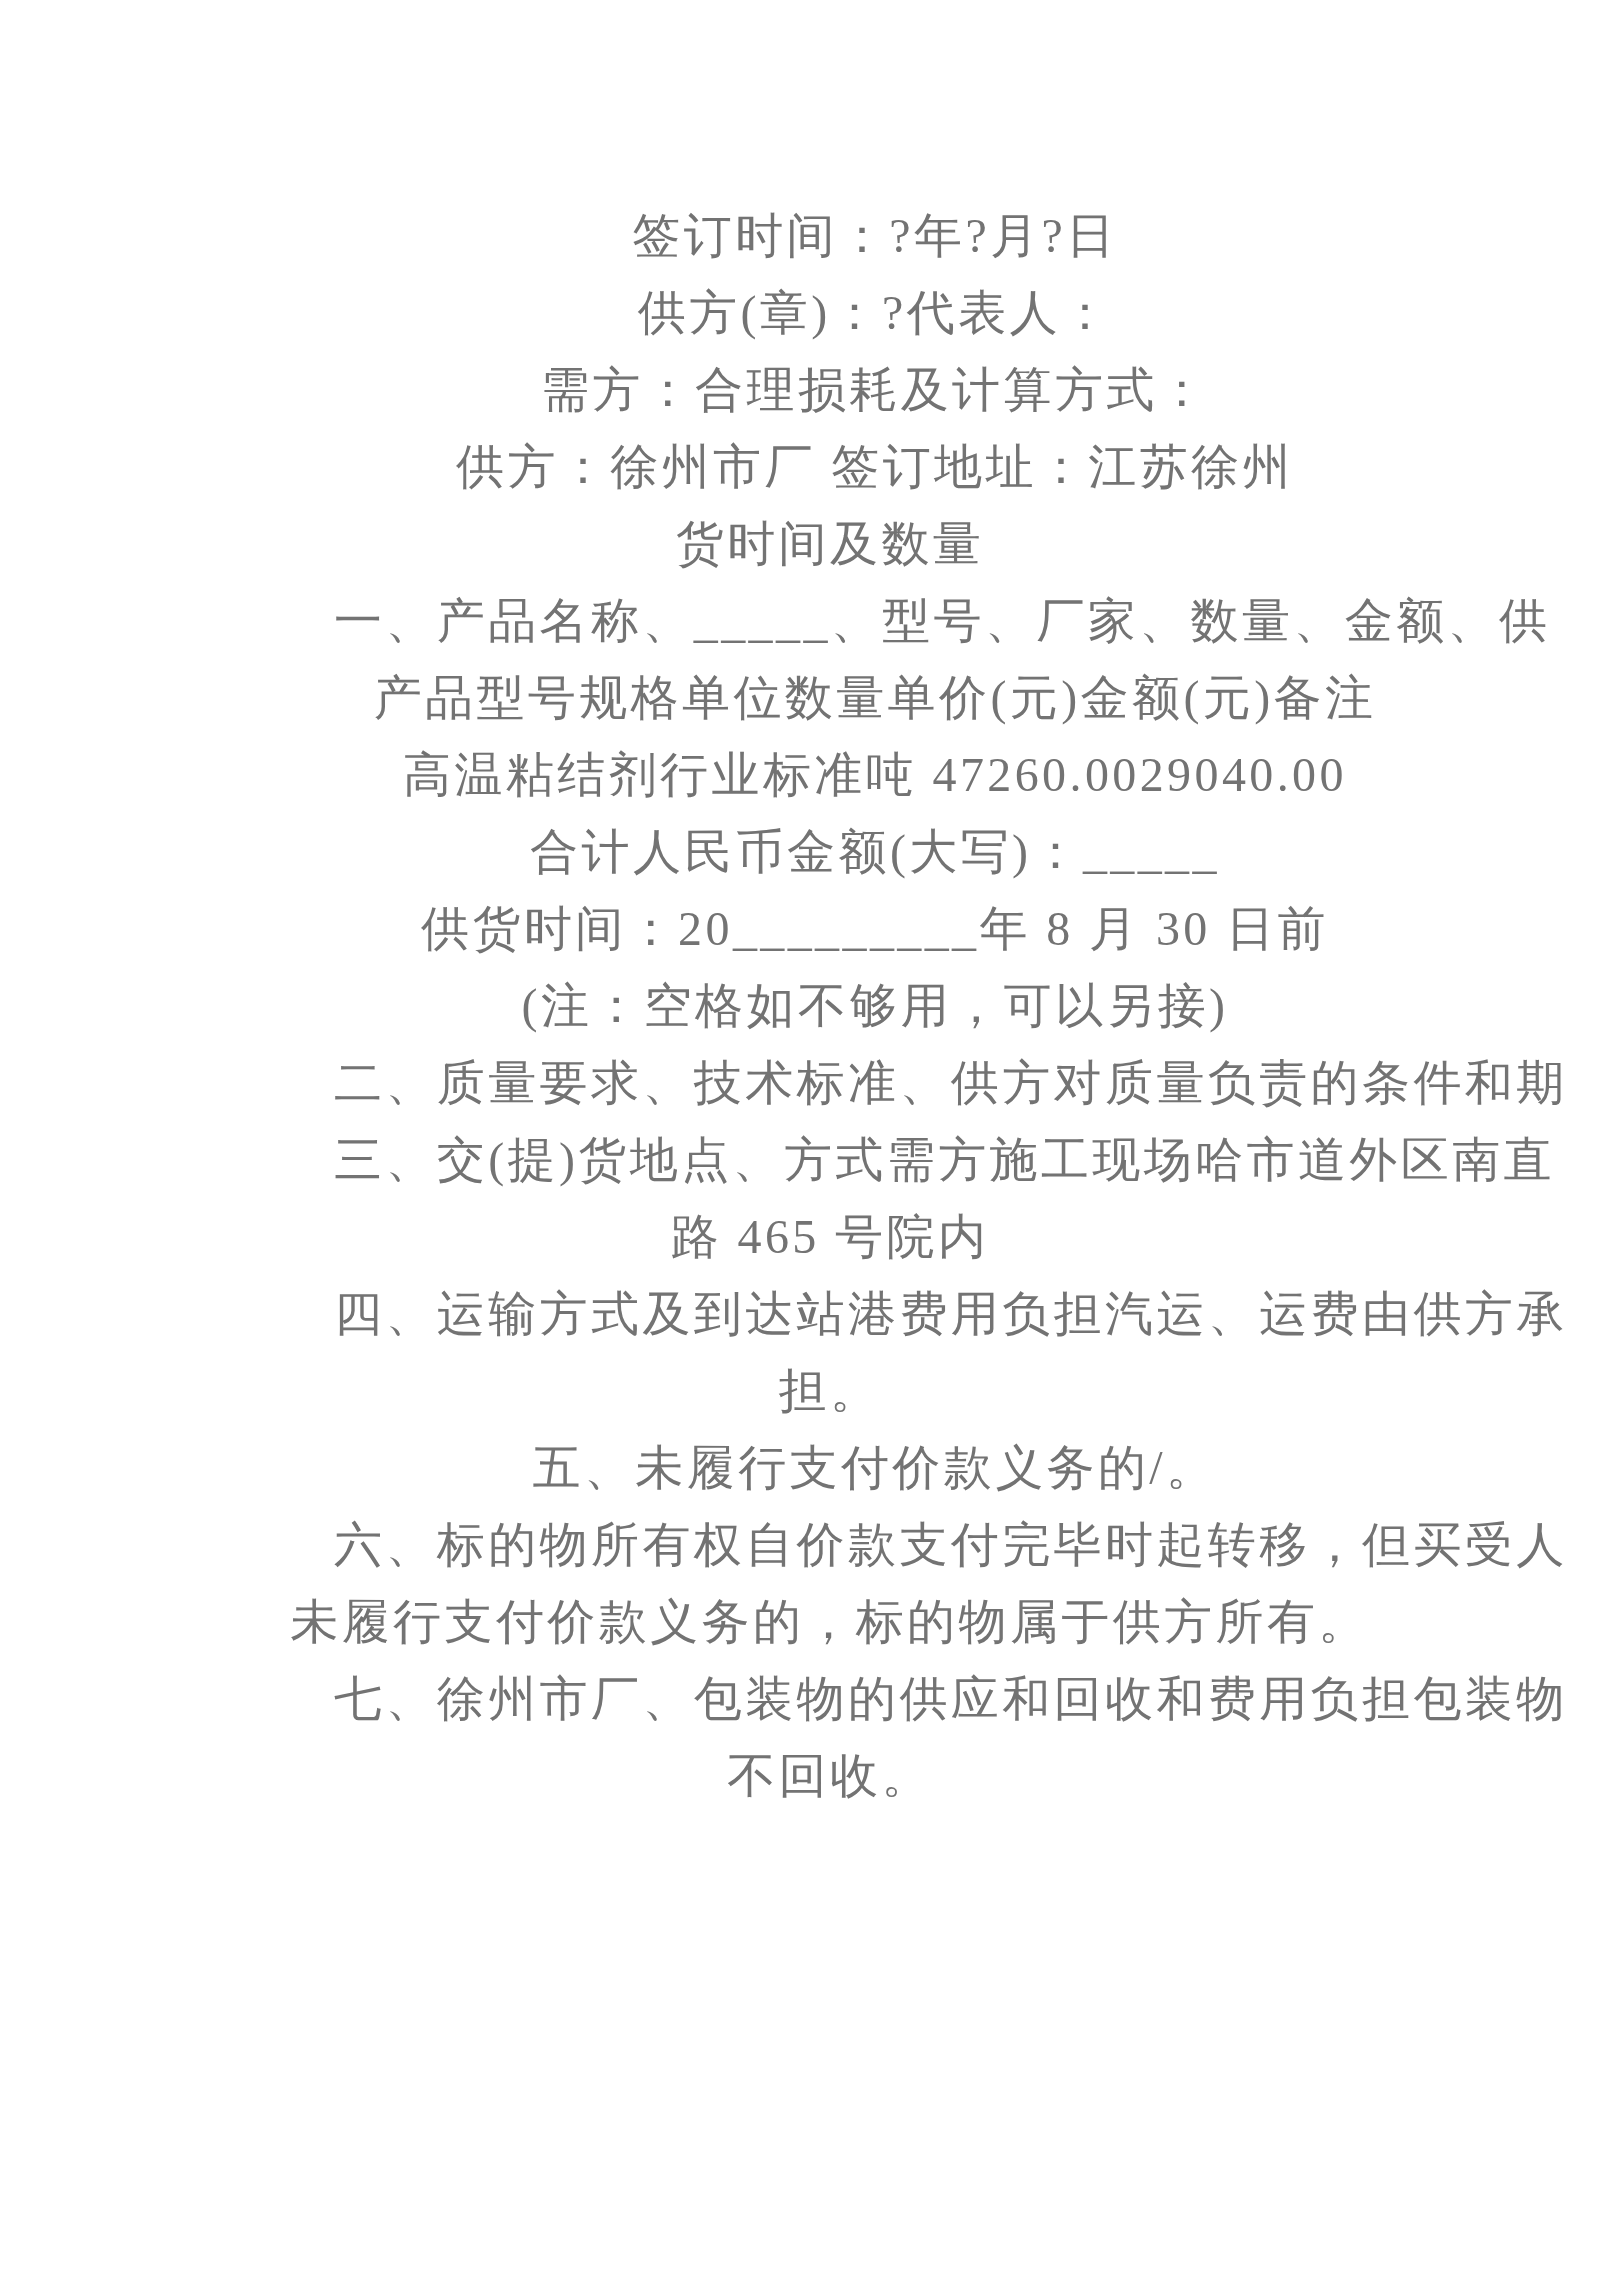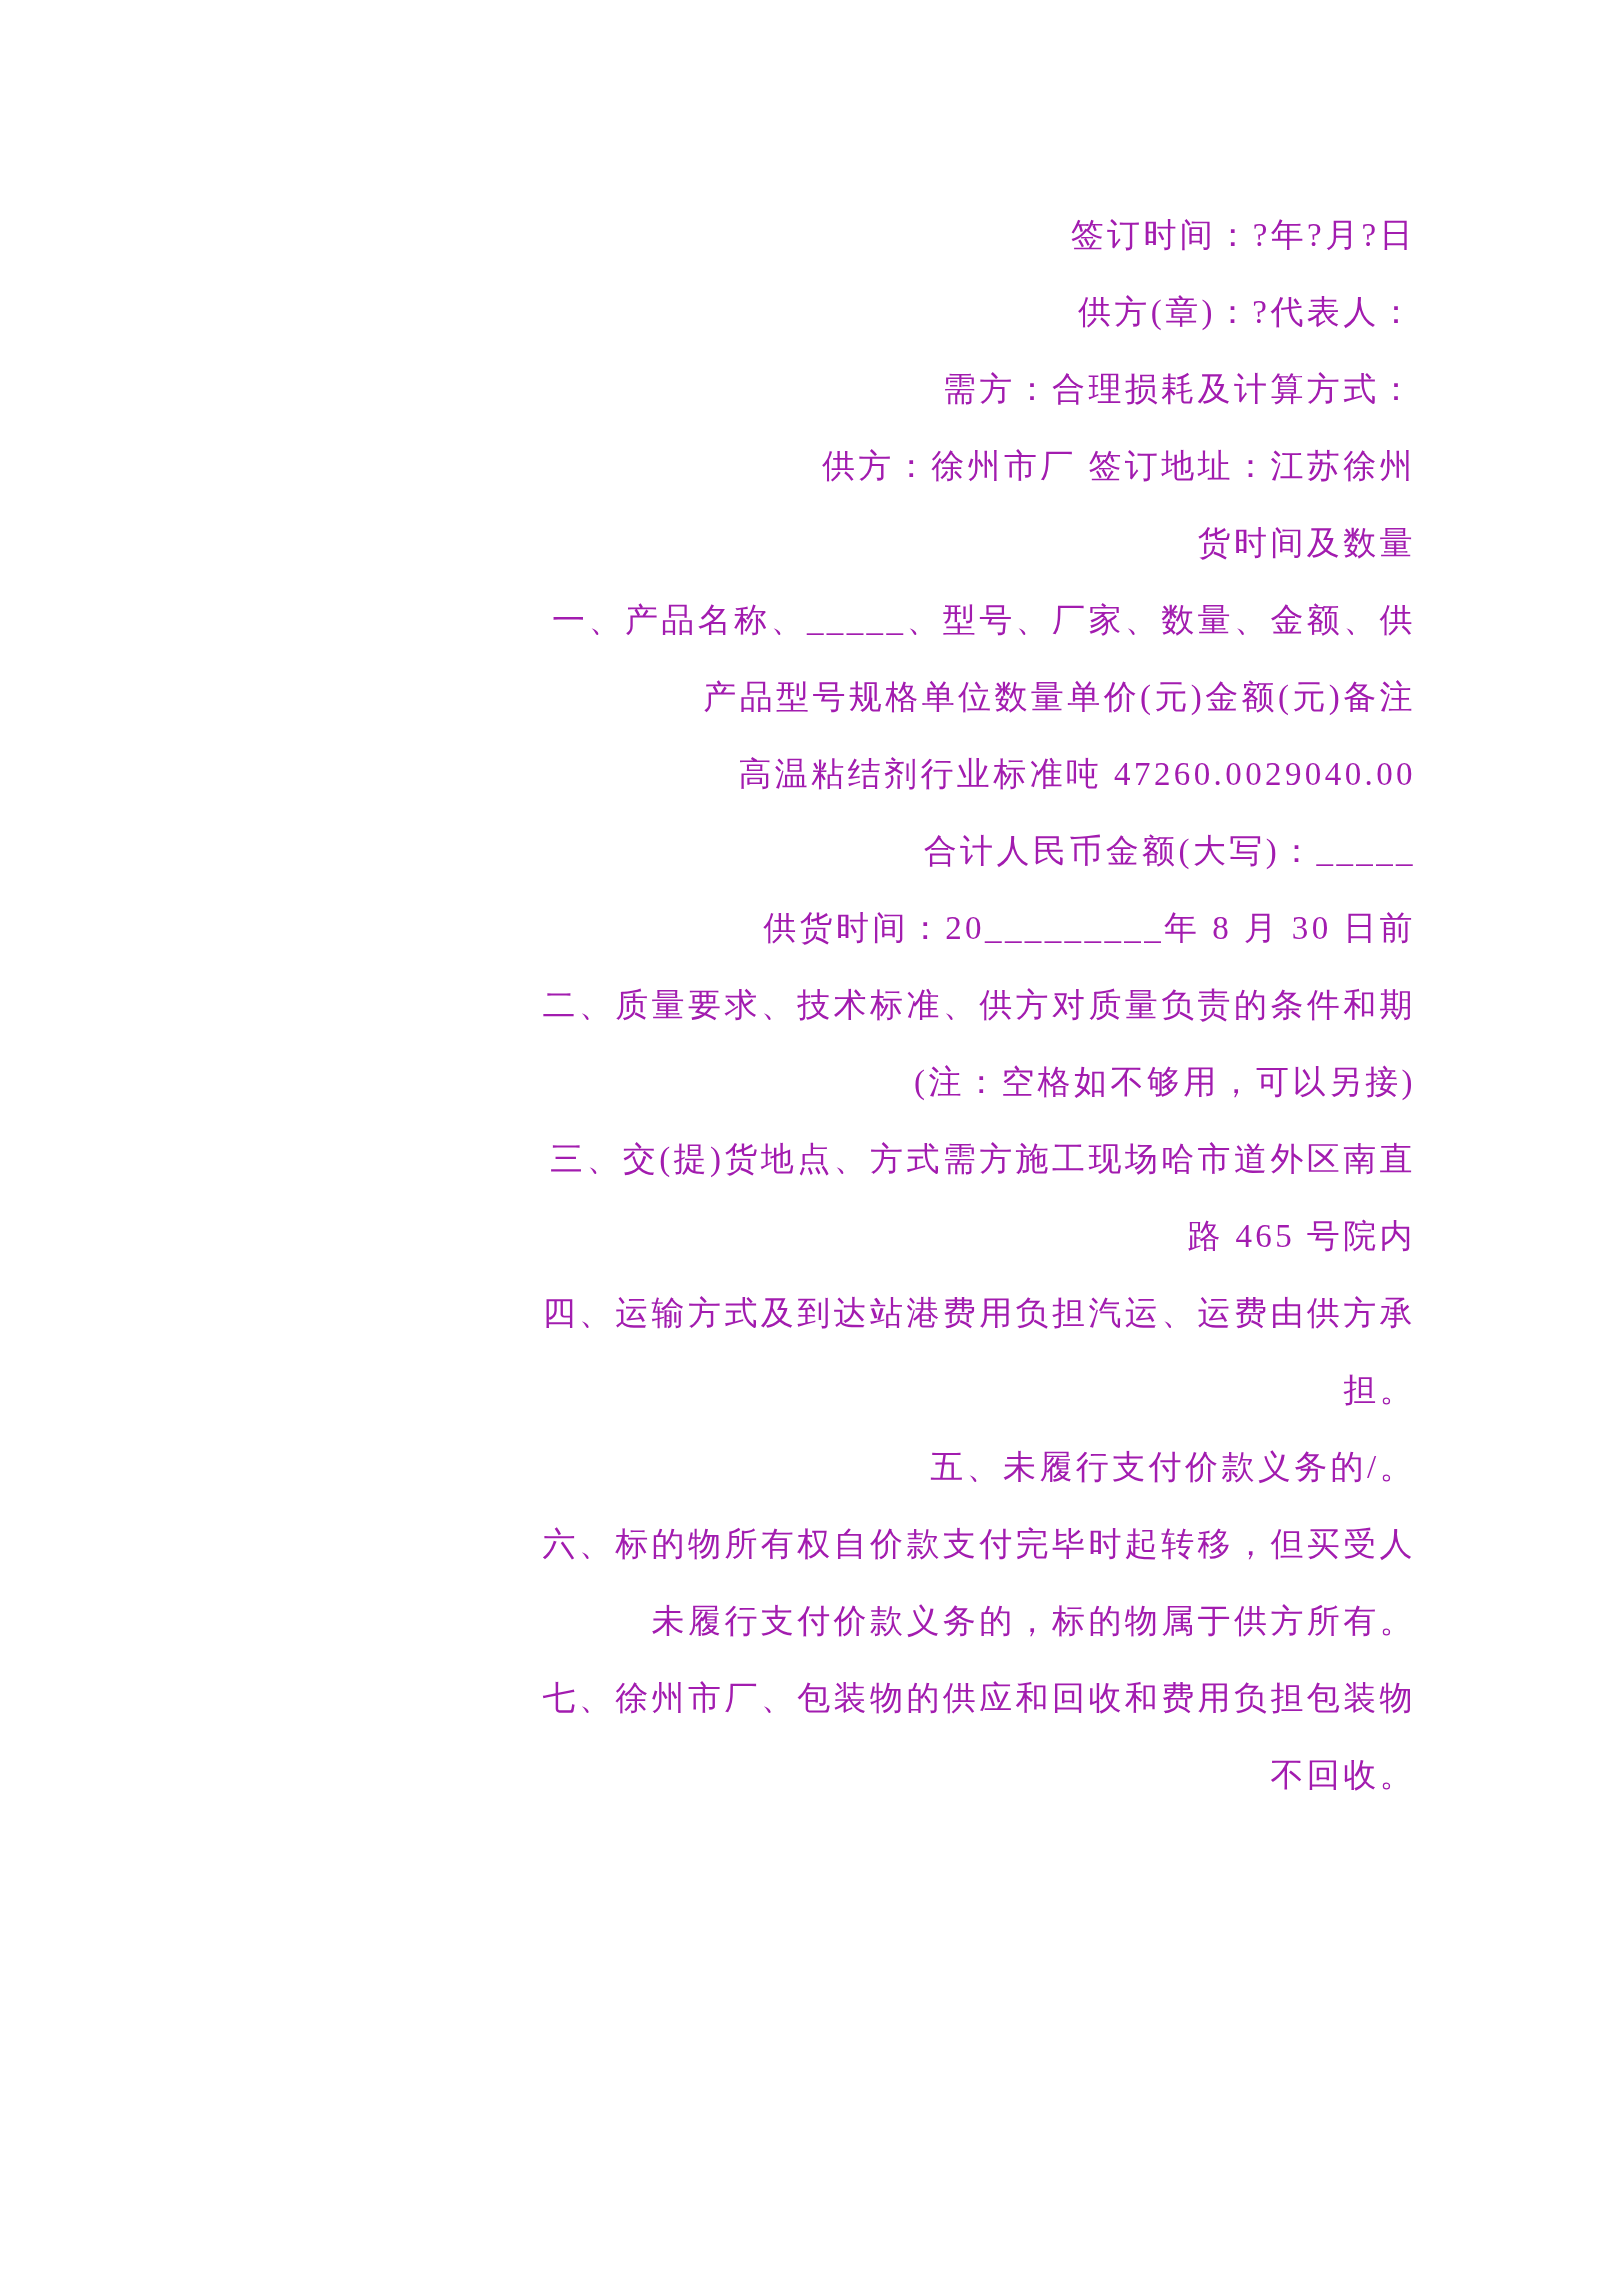--- a/index.html
+++ b/index.html
@@ -17,25 +17,25 @@
     width: 1623px;
     height: 2295px;
     background: #ffffff;
     overflow: hidden;
   }
   .doc {
     position: absolute;
     left: 244px;
     top: 197px;
     width: 1172px;
-    font-size: 33px;
+    font-size: 48px;
     line-height: 77px;
     letter-spacing: 3.4px;
-    color: #a21caf;
-    text-align: right;
+    color: #737373;
+    text-align: center;
   }
   .line {
     height: 77px;
     white-space: pre;
   }
   .line.indent {
     padding-left: 90px;
   }
 </style>
 </head>
@@ -46,22 +46,22 @@
       <div class="line indent">签订时间：?年?月?日</div>
       <div class="line indent">供方(章)：?代表人：</div>
       <div class="line indent">需方：合理损耗及计算方式：</div>
       <div class="line indent">供方：徐州市厂 签订地址：江苏徐州</div>
       <div class="line">货时间及数量</div>
       <div class="line indent">一、产品名称、_____、型号、厂家、数量、金额、供</div>
       <div class="line indent">产品型号规格单位数量单价(元)金额(元)备注</div>
       <div class="line indent">高温粘结剂行业标准吨 47260.0029040.00</div>
       <div class="line indent">合计人民币金额(大写)：_____</div>
       <div class="line indent">供货时间：20_________年 8 月 30 日前</div>
+      <div class="line indent">(注：空格如不够用，可以另接)</div>
       <div class="line indent">二、质量要求、技术标准、供方对质量负责的条件和期</div>
-      <div class="line indent">(注：空格如不够用，可以另接)</div>
       <div class="line indent">三、交(提)货地点、方式需方施工现场哈市道外区南直</div>
       <div class="line">路 465 号院内</div>
       <div class="line indent">四、运输方式及到达站港费用负担汽运、运费由供方承</div>
       <div class="line">担。</div>
       <div class="line indent">五、未履行支付价款义务的/。</div>
       <div class="line indent">六、标的物所有权自价款支付完毕时起转移，但买受人</div>
       <div class="line">未履行支付价款义务的，标的物属于供方所有。</div>
       <div class="line indent">七、徐州市厂、包装物的供应和回收和费用负担包装物</div>
       <div class="line">不回收。</div>
     </div>

